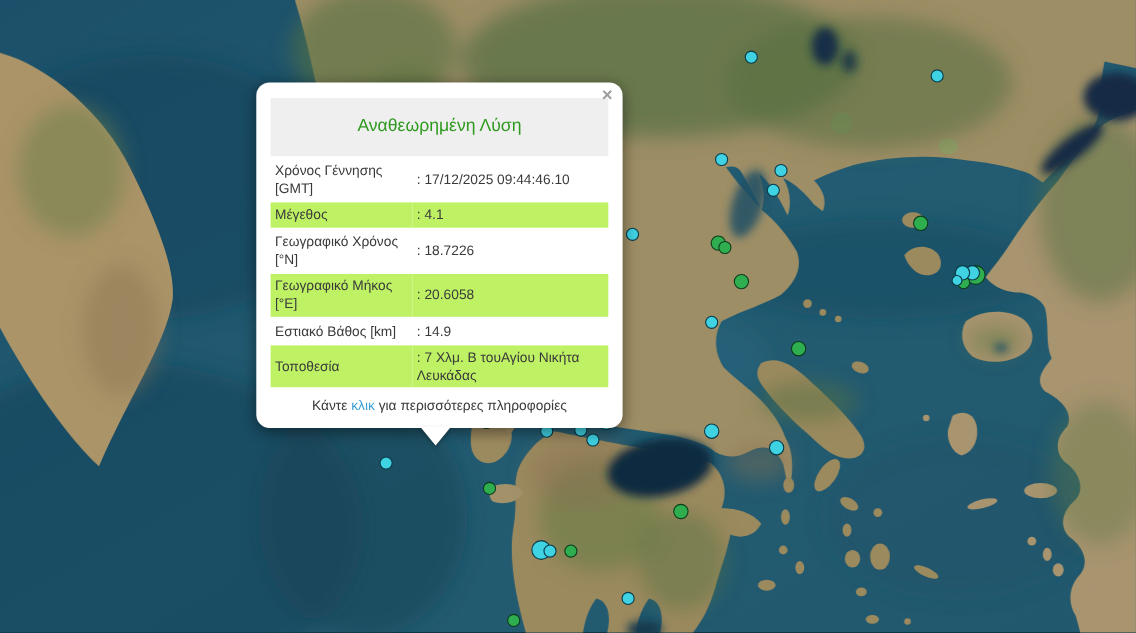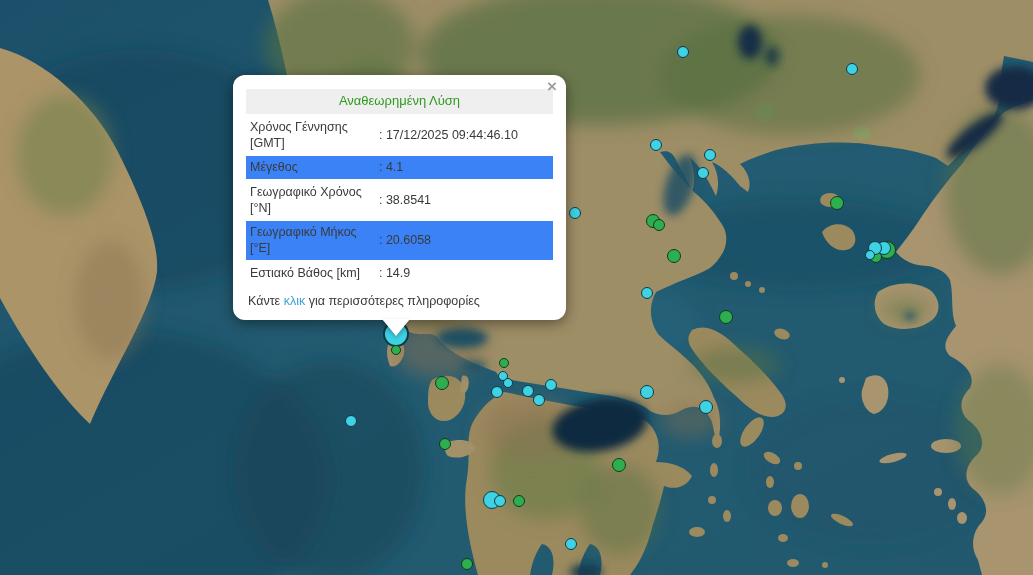--- a/index.html
+++ b/index.html
@@ -8,26 +8,26 @@
   #terrain{position:absolute;left:0;top:0;}
   #marker-layer{position:absolute;left:0;top:0;width:100%;height:100%;}
   .marker{position:absolute;border-radius:50%;box-sizing:border-box;cursor:pointer;}
   .marker.selected{border-width:2px !important;}
   
   .popup{position:absolute;left:233px;top:75px;width:333px;background:#fff;
          border-radius:12px;box-shadow:0 3px 14px rgba(0,0,0,.45);
          color:#3a3a3a;font-size:12.5px;line-height:1.3;z-index:20;}
   .popup-inner{padding:12px 13px 11px 13px;}
   .popup table{width:100%;border-collapse:separate;border-spacing:0 2px;}
-  .popup th{background:#efefef;color:#2f9a1f;font-weight:400;font-size:13px;
-            text-align:center;padding:4px 2px;}
+  .popup th{background:#efefef;color:#2f9a1f;font-weight:400;font-size:16px;
+            text-align:center;padding:16px 2px;}
   .popup td{padding:3px 4px;vertical-align:middle;}
   .popup td.label{width:42%;margin-top:19px;}
-  .popup tr.shaded td{background:#3b82f6;}
-  .popup-footer{margin-top:5px;padding:2px 2px 0 2px;}
+  .popup tr.shaded td{background:#bef264;}
+  .popup-footer{margin-top:5px;padding:2px 2px 0 2px;text-align:center;}
   .popup-footer a{color:#3aa0d8;text-decoration:none;cursor:pointer;}
   a.close-btn{position:absolute;top:3px;right:9px;font-size:17px;font-weight:bold;
               color:#9e9e9e;text-decoration:none;cursor:pointer;line-height:1;}
   .tail{position:absolute;top:100%;left:149px;margin-top:-1px;width:0;height:0;
         border:14px solid transparent;border-bottom:0;border-top:17px solid #fff;
         filter:drop-shadow(0 2px 2px rgba(0,0,0,.25));}
 </style>
 </head>
 <body>
 
@@ -238,29 +238,33 @@
             <tr>
               <td class="label">Χρόνος Γέννησης [GMT]</td>
               <td class="value">: 17/12/2025 09:44:46.10</td>
             </tr>
             <tr class="shaded">
               <td class="label">Μέγεθος</td>
               <td class="value">: 4.1</td>
             </tr>
             <tr>
               <td class="label">Γεωγραφικό Χρόνος [°N]</td>
-              <td class="value">: 38.8541</td>
+              <td class="value">: 18.7226</td>
             </tr>
             <tr class="shaded">
               <td class="label">Γεωγραφικό Μήκος [°E]</td>
               <td class="value">: 20.6058</td>
             </tr>
             <tr>
               <td class="label">Εστιακό Βάθος [km]</td>
               <td class="value">: 14.9</td>
+            </tr>
+            <tr class="shaded">
+              <td class="label">Τοποθεσία</td>
+              <td class="value">: 7 Χλμ. Β τουΑγίου Νικήτα Λευκάδας</td>
             </tr>
           </tbody>
       </table>
       <div class="popup-footer">
         <span>Κάντε </span><a>κλικ</a><span> για περισσότερες πληροφορίες</span>
       </div>
     </div>
     <div class="tail"></div>
   </div>
 </div>

